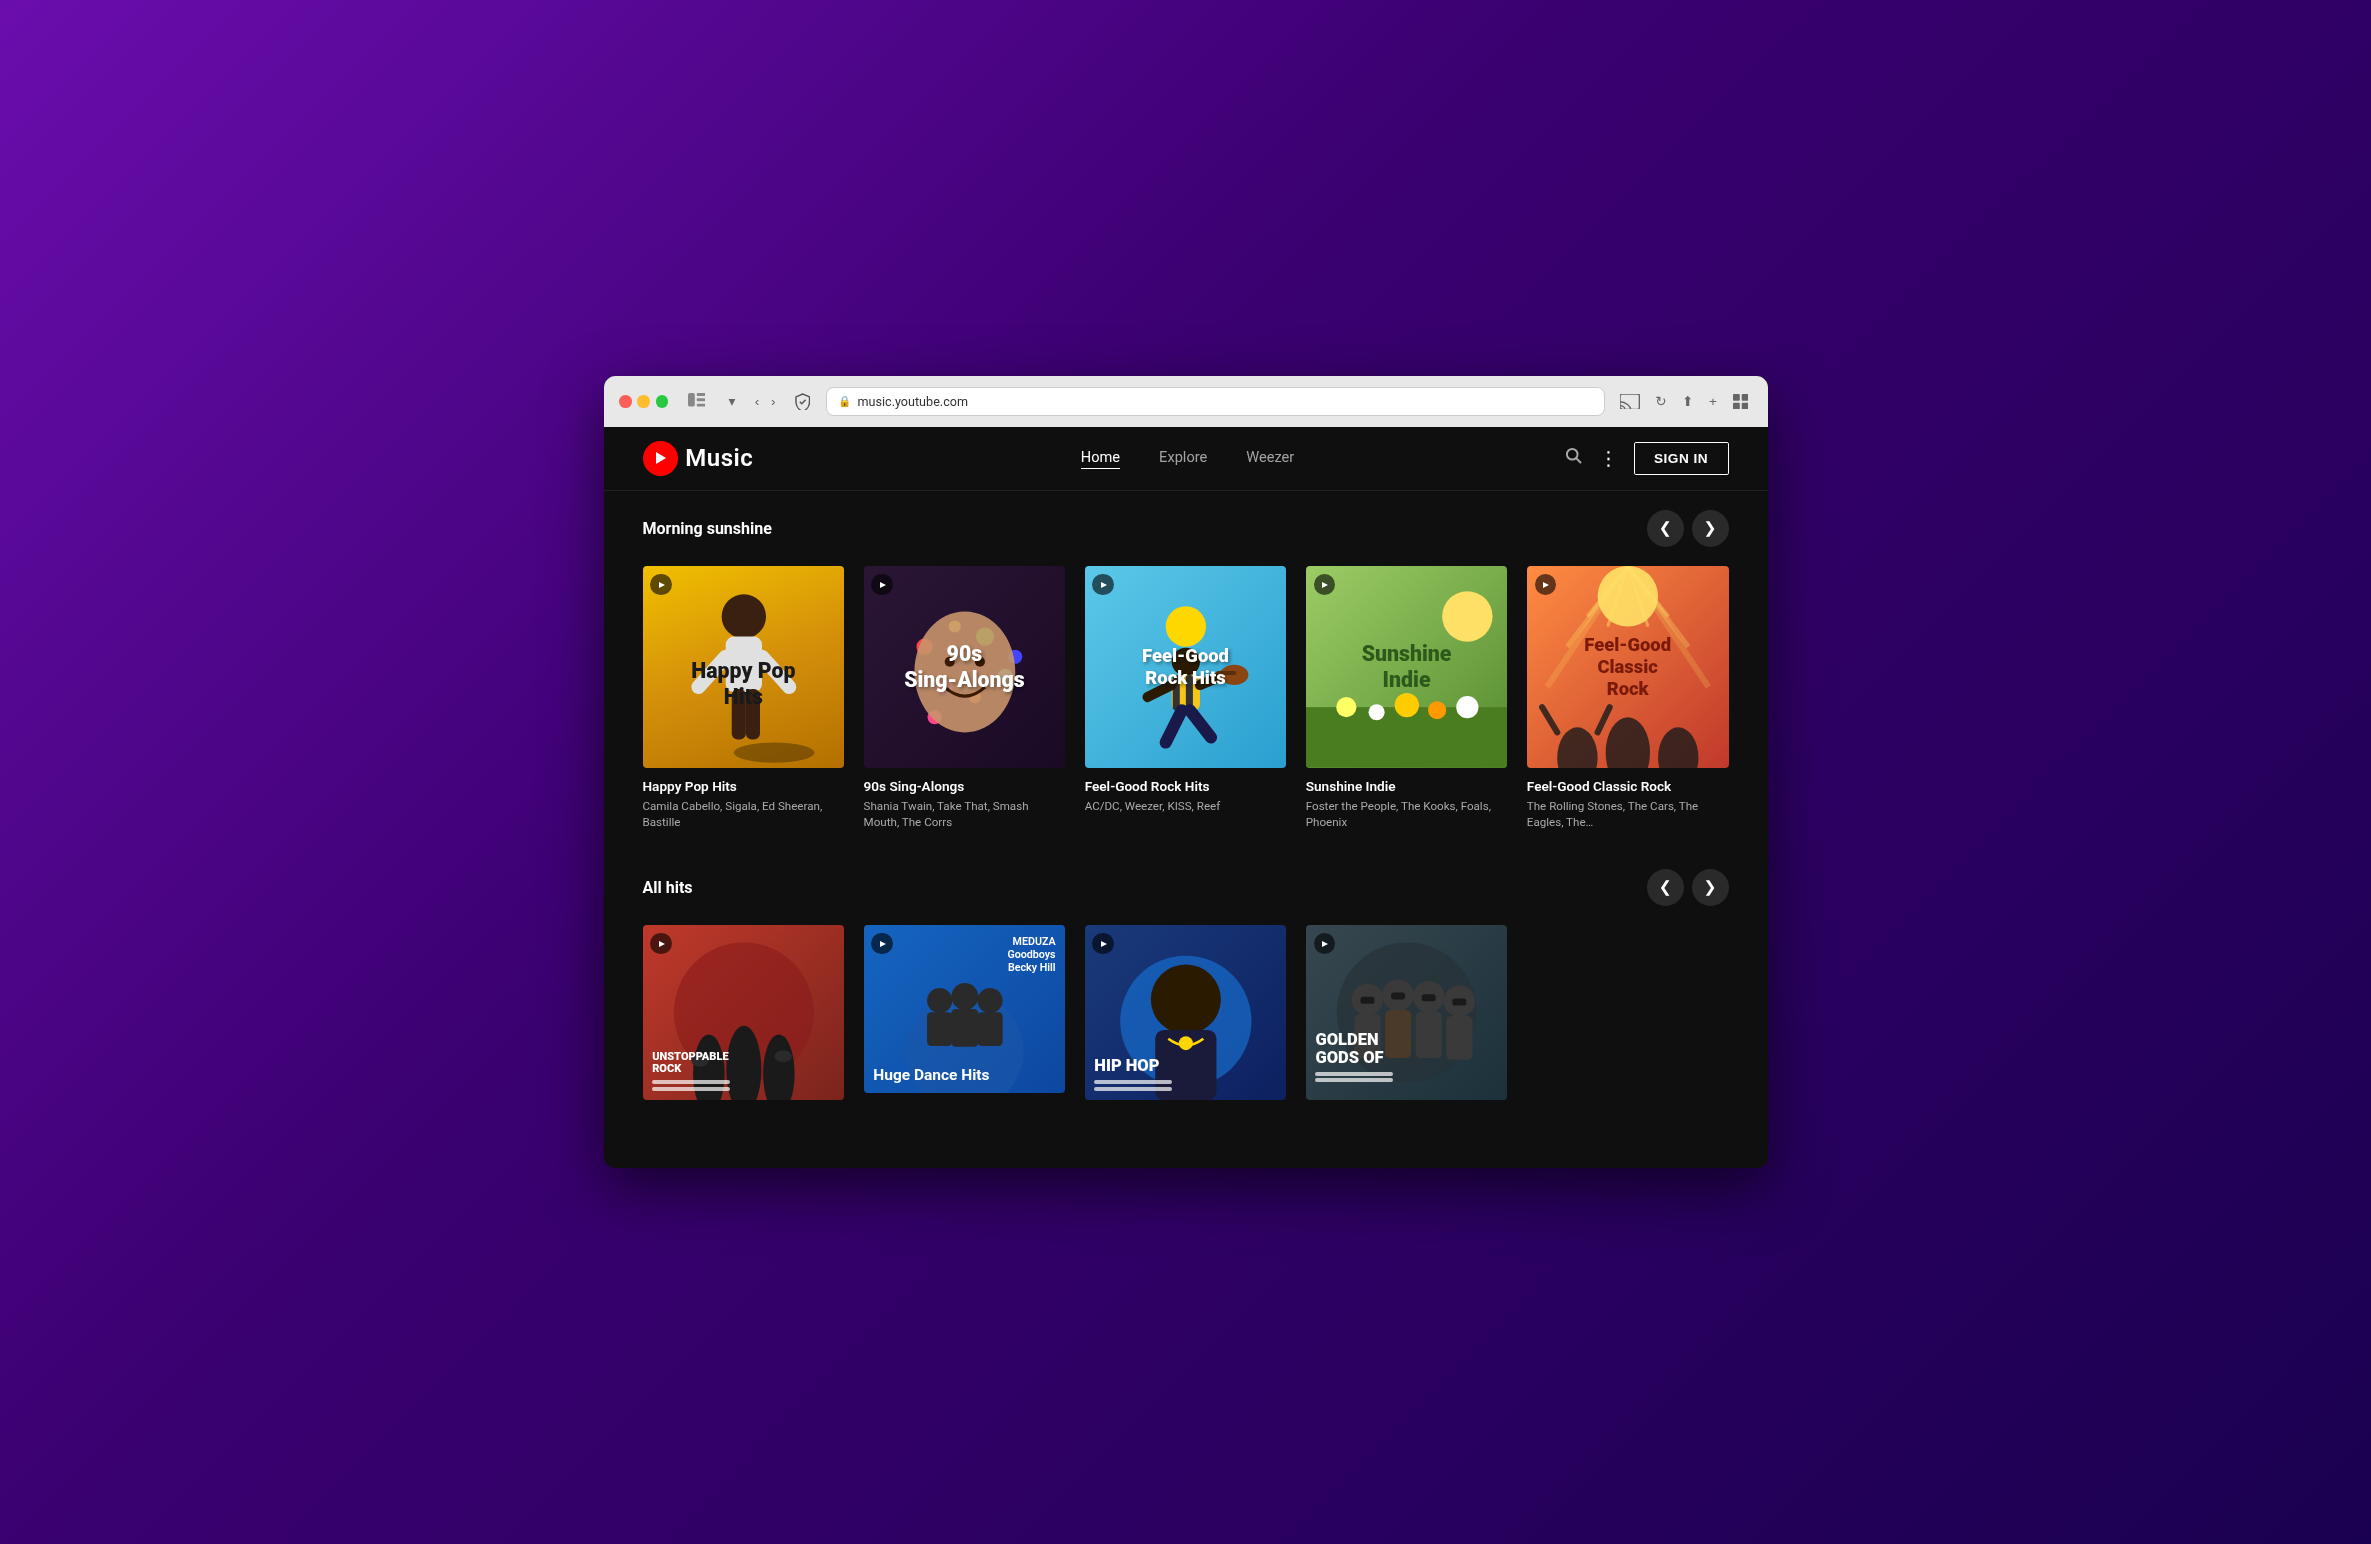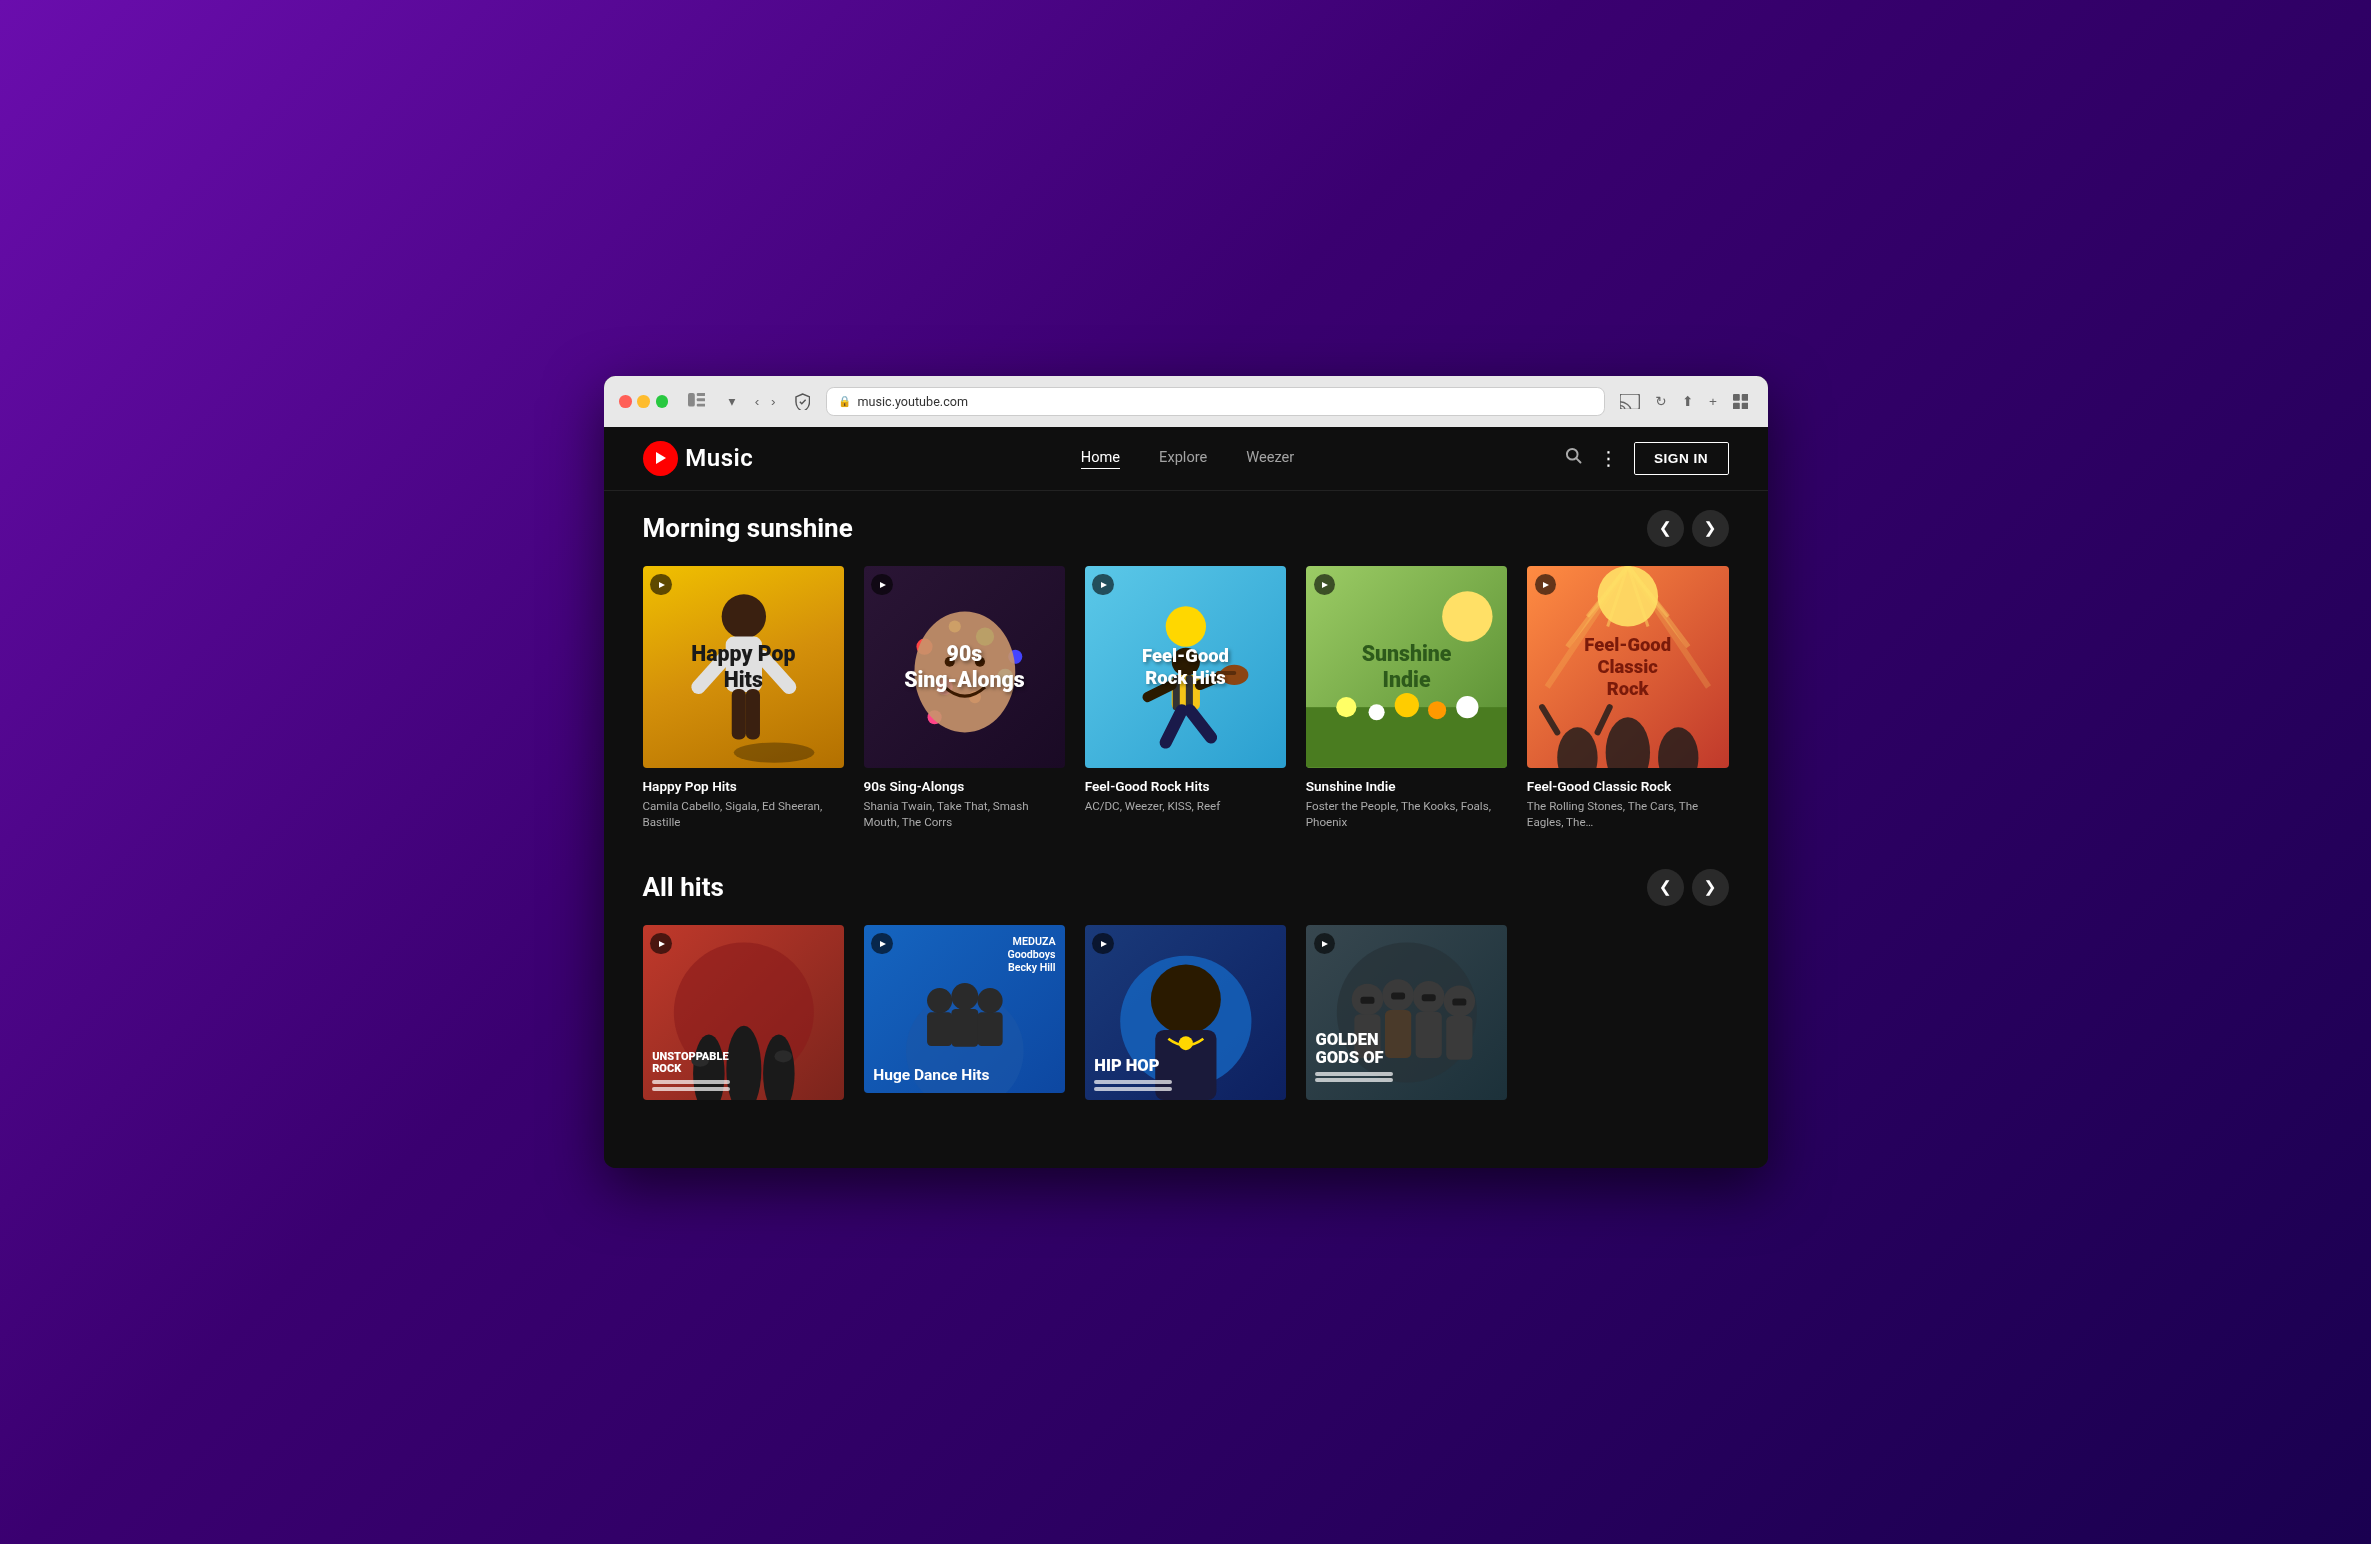--- a/index.html
+++ b/index.html
@@ -182,21 +182,21 @@
       margin-bottom: 39px;
     }
     .section-header {
       display: flex;
       align-items: center;
       justify-content: space-between;
       margin-bottom: 19.4px;
     }
     .section-title {
       color: white;
-      font-size: 26px;
+      font-size: 16px;
       font-weight: 700;
     }
     .section-nav {
       display: flex;
       gap: 7.8px;
     }
     .nav-arrow {
       width: 37px;
       height: 37px;
       border-radius: 50%;
@@ -389,21 +389,21 @@
 
                   <ellipse cx="130" cy="185" rx="40" ry="10" fill="rgba(0,0,0,0.3)"></ellipse>
 
                   <circle cx="100" cy="50" r="22" fill="#3a2010"></circle>
                   <rect x="82" y="70" width="36" height="55" rx="8" fill="#e0e0e0"></rect>
                   <line x1="82" y1="90" x2="55" y2="120" stroke="#e0e0e0" stroke-width="14" stroke-linecap="round"></line>
                   <line x1="118" y1="90" x2="145" y2="120" stroke="#e0e0e0" stroke-width="14" stroke-linecap="round"></line>
                   <rect x="88" y="122" width="14" height="50" rx="6" fill="#3a2010"></rect>
                   <rect x="102" y="122" width="14" height="50" rx="6" fill="#3a2010"></rect>
                 </svg>
-                <div class="label-overlay" style="font-size:21.3px;font-weight:900;color:#1a1a1a;text-shadow:none;">Happy Pop<br>Hits</div>
+                <div class="label-overlay" style="font-size:21.3px;font-weight:900;color:#1a1a1a;text-shadow:none;margin-top:17px;">Happy Pop<br>Hits</div>
               </div>
             </div>
             <div class="card-title">Happy Pop Hits</div>
             <div class="card-subtitle">Camila Cabello, Sigala, Ed Sheeran, Bastille</div>
           </div>
 
           <div class="card">
             <div class="card-image">
               <div class="card-image-inner" style="background: linear-gradient(135deg, #2a1535 0%, #1a0a25 100%);">
                 <div class="play-icon"></div>

